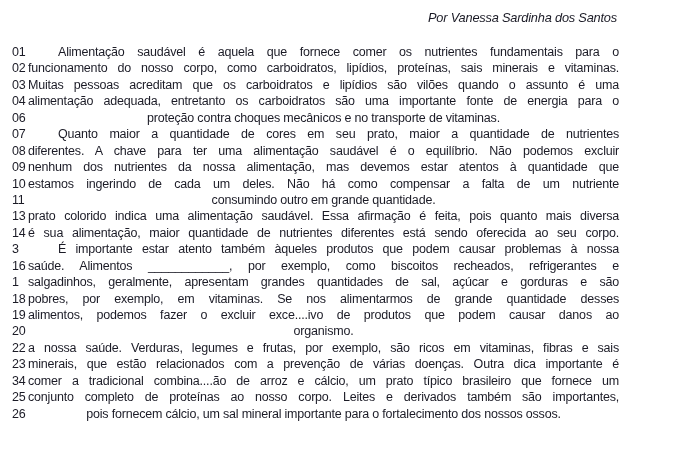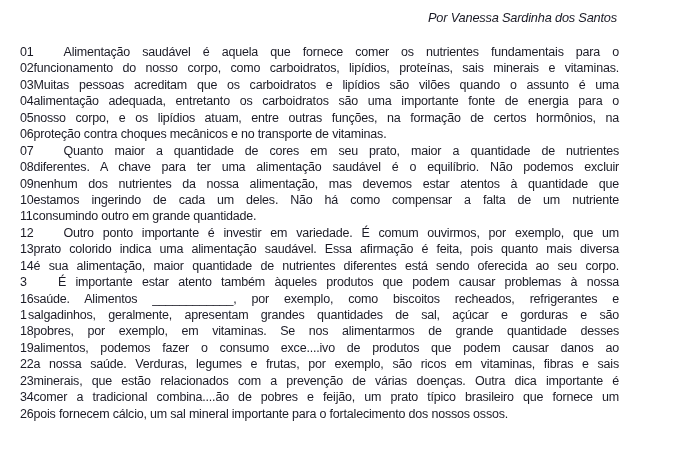--- a/index.html
+++ b/index.html
@@ -24,26 +24,27 @@
   }
   .lines { margin-top: 17px; }
   .row {
     display: flex;
     line-height: 16.45px;
     height: 16.45px;
     white-space: normal;
   }
   .num {
     flex: 0 0 28px;
-    padding-left: 20px;
+    padding-left: 12px;
     box-sizing: border-box;
   }
   .txt {
     flex: 1 1 auto;
     padding-right: 7px;
+    text-align: center;
   }
   .txt.j {
     text-align: justify;
     text-align-last: justify;
   }
   .txt.ind { text-indent: 30px; }
 </style>
 </head>
 <body>
 
@@ -63,24 +64,20 @@
   <div class="row">
     <span class="num">03</span>
     <span class="txt j">Muitas pessoas acreditam que os carboidratos e lipídios são vilões quando o assunto é uma</span>
   </div>
 
   <div class="row">
     <span class="num">04</span>
     <span class="txt j">alimentação adequada, entretanto os carboidratos são uma importante fonte de energia para o</span>
   </div>
 
-  <div class="row">
-    <span class="num">05</span>
-    <span class="txt j">nosso corpo, e os lipídios atuam, entre outras funções, na formação de certos hormônios, na</span>
-  </div>
 
   <div class="row">
     <span class="num">06</span>
     <span class="txt">proteção contra choques mecânicos e no transporte de vitaminas.</span>
   </div>
 
   <div class="row">
     <span class="num">07</span>
     <span class="txt j ind">Quanto maior a quantidade de cores em seu prato, maior a quantidade de nutrientes</span>
   </div>
@@ -98,24 +95,20 @@
   <div class="row">
     <span class="num">10</span>
     <span class="txt j">estamos ingerindo de cada um deles. Não há como compensar a falta de um nutriente</span>
   </div>
 
   <div class="row">
     <span class="num">11</span>
     <span class="txt">consumindo outro em grande quantidade.</span>
   </div>
 
-  <div class="row">
-    <span class="num">12</span>
-    <span class="txt j ind">Outro ponto importante é investir em variedade. É comum ouvirmos, por exemplo, que um</span>
-  </div>
 
   <div class="row">
     <span class="num">13</span>
     <span class="txt j">prato colorido indica uma alimentação saudável. Essa afirmação é feita, pois quanto mais diversa</span>
   </div>
 
   <div class="row">
     <span class="num">14</span>
     <span class="txt j">é sua alimentação, maior quantidade de nutrientes diferentes está sendo oferecida ao seu corpo.</span>
   </div>
@@ -135,39 +128,47 @@
     <span class="txt j">salgadinhos, geralmente, apresentam grandes quantidades de sal, açúcar e gorduras e são</span>
   </div>
 
   <div class="row">
     <span class="num">18</span>
     <span class="txt j">pobres, por exemplo, em vitaminas. Se nos alimentarmos de grande quantidade desses</span>
   </div>
 
   <div class="row">
     <span class="num">19</span>
-    <span class="txt j">alimentos, podemos fazer o consumo exce....ivo de produtos que podem causar danos ao</span>
+    <span class="txt j">alimentos, podemos fazer o excluir exce....ivo de produtos que podem causar danos ao</span>
   </div>
 
+  <div class="row">
+    <span class="num">20</span>
+    <span class="txt">organismo.</span>
+  </div>
 
 
   <div class="row">
     <span class="num">22</span>
     <span class="txt j">a nossa saúde. Verduras, legumes e frutas, por exemplo, são ricos em vitaminas, fibras e sais</span>
   </div>
 
   <div class="row">
     <span class="num">23</span>
     <span class="txt j">minerais, que estão relacionados com a prevenção de várias doenças. Outra dica importante é</span>
   </div>
 
   <div class="row">
     <span class="num">34</span>
-    <span class="txt j">comer a tradicional combina....ão de pobres e feijão, um prato típico brasileiro que fornece um</span>
+    <span class="txt j">comer a tradicional combina....ão de arroz e cálcio, um prato típico brasileiro que fornece um</span>
   </div>
 
+  <div class="row">
+    <span class="num">25</span>
+    <span class="txt j">conjunto completo de proteínas ao nosso corpo. Leites e derivados também são importantes,</span>
+  </div>
 
   <div class="row">
     <span class="num">26</span>
     <span class="txt">pois fornecem cálcio, um sal mineral importante para o fortalecimento dos nossos ossos.</span>
   </div>
 </div>
 </div>
 
 </body></html>

